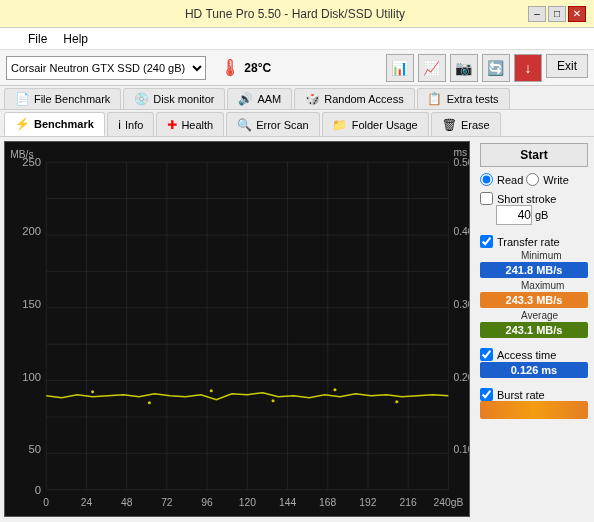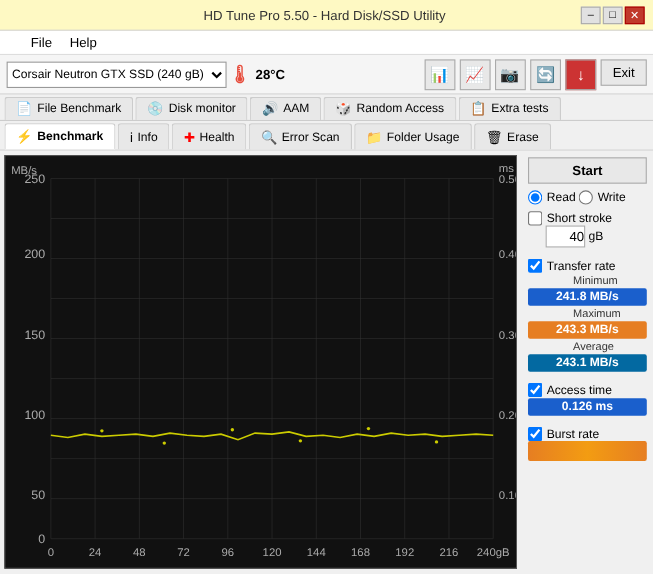--- a/index.html
+++ b/index.html
@@ -36,21 +36,21 @@
     }
     .menu-item { padding: 2px 8px; cursor: pointer; font-size: 12px; }
 
     
     .toolbar {
       background: #f5f5f5;
       border-bottom: 1px solid #ccc;
       display: flex;
       align-items: center;
       padding: 4px 6px;
-      gap: 2px;
+      gap: 14px;
       height: 36px;
     }
     .drive-select {
       width: 200px; height: 24px; font-size: 11px;
       border: 1px solid #999; background: white;
     }
     .temp-display {
       display: flex; align-items: center; gap: 4px;
       font-size: 12px; font-weight: bold;
     }
@@ -138,21 +138,21 @@
       padding: 2px 6px;
       font-size: 11px;
       font-weight: bold;
       text-align: center;
       color: white;
       margin-top: 1px;
     }
     .stat-label { font-size: 10px; color: #333; margin-top: 2px; margin-left: 41px; }
     .stat-value-blue { background: #1a5fcc; }
     .stat-value-orange { background: #e67e22; }
-    .stat-value-teal { background: #0369a1; }
+    .stat-value-teal { background: #4d7c0f; }
 
     
     svg.chart-svg {
       width: 100%;
       height: 100%;
     }
 
     .panel-section { margin-bottom: 4px; }
   </style>
 </head>

